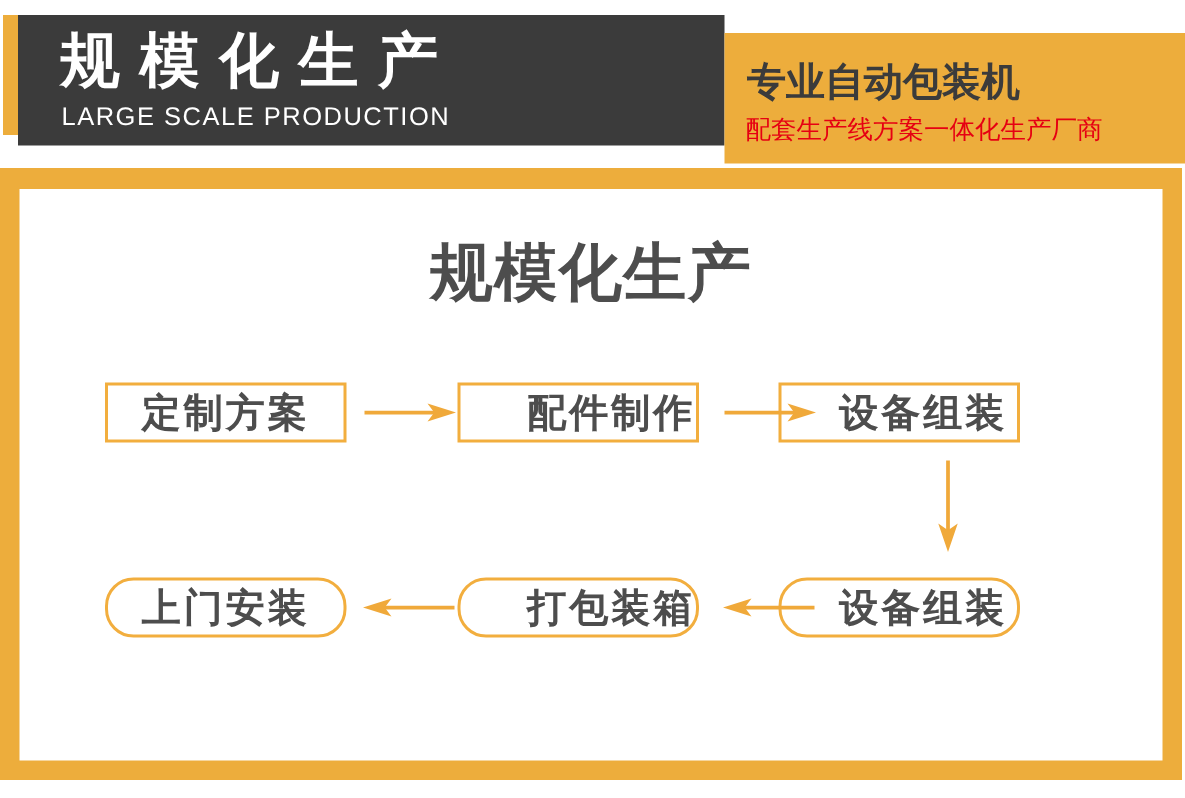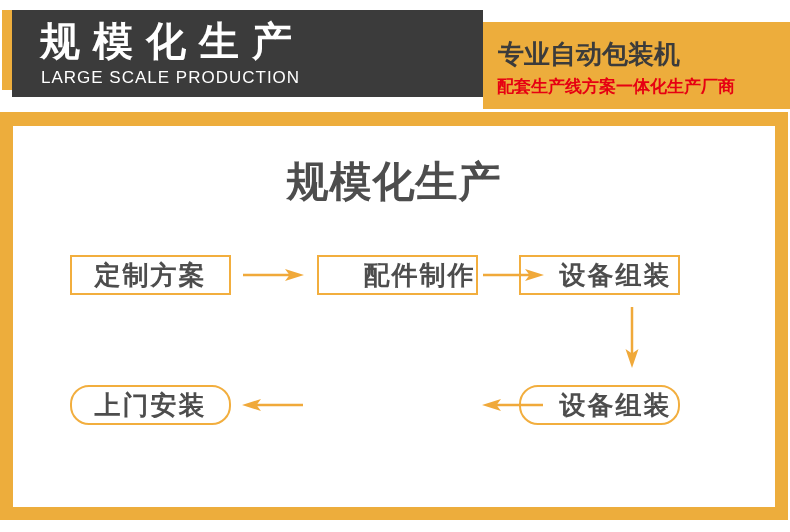--- a/index.html
+++ b/index.html
@@ -31,21 +31,21 @@
   .header-yellow {
     position:absolute; left:483px; top:22px; width:343px; height:87px;
     background:#EDAD3C;
   }
   .hy-title {
     position:absolute; left:15px; top:15px;
     font-size:26px; font-weight:bold; color:#3B3B3B; white-space:nowrap;
   }
   .hy-sub {
     position:absolute; left:14px; top:53px;
-    font-size:17px; font-weight:bold; color:#E60012; white-space:nowrap;
+    font-size:17px; font-weight:normal; color:#E60012; white-space:nowrap;
   }
 
   
   .body-frame {
     position:absolute; left:0; top:112px; width:788px; height:408px;
     background:#EDAD3C;
   }
   .panel {
     position:absolute; left:13px; top:14px; width:762px; height:381px;
     background:#ffffff;
@@ -60,21 +60,21 @@
   .step-box {
     position:absolute; width:161px; height:40px; box-sizing:border-box;
     border:2px solid #F2AE3E; background:#ffffff;
     display:flex; align-items:center; justify-content:center;
     font-size:26px; font-weight:bold; color:#4D4D4D; letter-spacing:2px;
     white-space:nowrap;
   }
   .r1 { top:129px; }
   .r2 { top:259px;border-radius:19px; }
   .c1 { left:57px; }
-  .c2 { left:304px;padding-left:44px; }
+  .c2 { left:292px;padding-left:44px; }
   .c3 { left:506px;padding-left:32px; }
 
   .arrow { position:absolute; }
   .ar1 { left:229px; top:142px; }
   .ar2 { left:469px; top:142px; }
   .al1 { left:469px; top:272px; }
   .al2 { left:229px; top:272px; }
   .adown { left:611px; top:180px; }
 </style>
 </head>
@@ -95,20 +95,21 @@
 <div class="body-frame">
   <div class="panel">
 
     <div class="panel-title">规模化生产</div>
 
     <div class="step-box r1 c1">定制方案</div>
     <div class="step-box r1 c2">配件制作</div>
     <div class="step-box r1 c3">设备组装</div>
 
     <div class="step-box r2 c1">上门安装</div>
+    <div class="step-box r2 c2">打包装箱</div>
     <div class="step-box r2 c3">设备组装</div>
 
     <svg class="arrow ar1" width="62" height="14" viewBox="0 0 62 14">
       <line x1="1" y1="7" x2="48" y2="7" stroke="#F0A93A" stroke-width="2.5"></line>
       <path d="M62 7 L43 1 L47.5 7 L43 13 Z" fill="#F0A93A"></path>
     </svg>
     <svg class="arrow ar2" width="62" height="14" viewBox="0 0 62 14">
       <line x1="1" y1="7" x2="48" y2="7" stroke="#F0A93A" stroke-width="2.5"></line>
       <path d="M62 7 L43 1 L47.5 7 L43 13 Z" fill="#F0A93A"></path>
     </svg>

